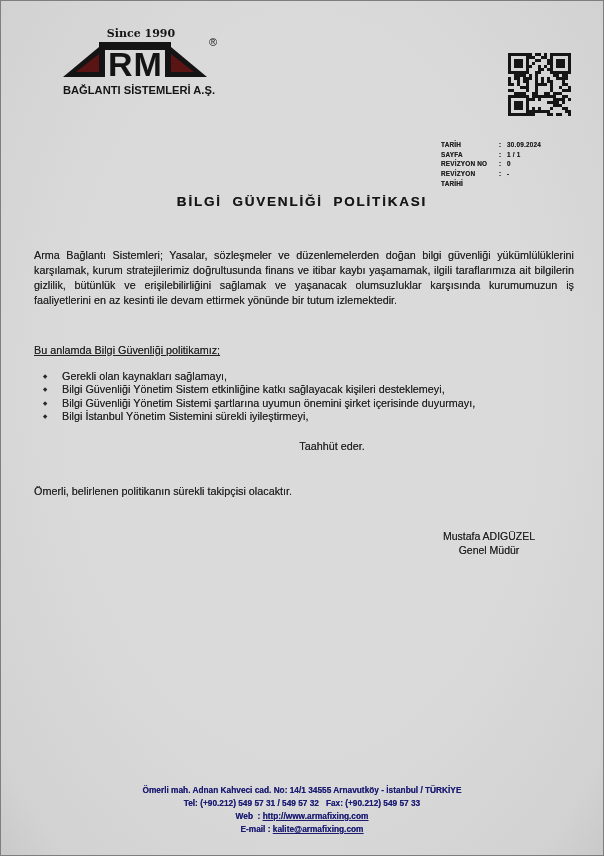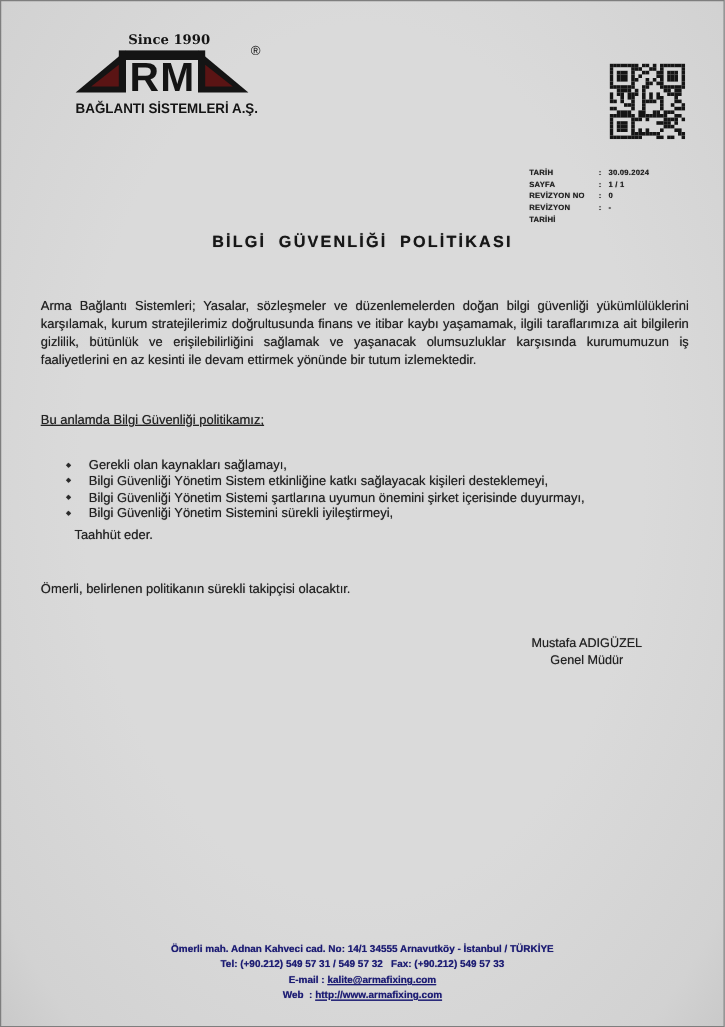--- a/index.html
+++ b/index.html
@@ -33,25 +33,25 @@
 
   
   .title{ position:absolute; top:193px; left:0; width:100%; text-align:center;
           font-size:13.5px; font-weight:bold; letter-spacing:1.8px; word-spacing:5px;
           color:#161616; }
 
   
   .body-block{ position:absolute; left:33px; width:540px; font-size:10.8px; color:#222; }
   .p1{ top:247px; text-align:justify; line-height:15px; }
   .p2{ top:343px;text-decoration:underline; }
-  .policy-list{ top:369px; margin:12px; padding:0; list-style:none; }
+  .policy-list{ top:369px; margin:0; padding:0; list-style:none; }
   .policy-list li{ display:flex; line-height:13.3px; }
   .policy-list .bullet{ width:10px; margin-left:9px; margin-right:9px; font-size:5.5px;
                         line-height:13.3px; color:#2a2a2a; }
-  .commitment{ top:439px; left:61px; }
+  .commitment{ top:439px; left:61px;text-align:center; }
   .closing{ top:484px; }
 
   
   .signature{ position:absolute; left:388px; top:528px; width:200px; text-align:center;
               font-size:10.5px; line-height:14px; color:#222; }
 
   
   .footer{ position:absolute; top:741px; left:0; width:100%; text-align:center;
            font-size:8.3px; font-weight:bold; color:#1c1c73; line-height:13px;
            text-shadow:0 0 .6px rgba(28,28,115,.75);margin-top:42px; }
@@ -362,33 +362,33 @@
     <li>
       <span class="bullet">◆</span>
       <span>Bilgi Güvenliği Yönetim Sistem etkinliğine katkı sağlayacak kişileri desteklemeyi,</span>
     </li>
     <li>
       <span class="bullet">◆</span>
       <span>Bilgi Güvenliği Yönetim Sistemi şartlarına uyumun önemini şirket içerisinde duyurmayı,</span>
     </li>
     <li>
       <span class="bullet">◆</span>
-      <span>Bilgi Güvenliği Yönetim Sistemini sürekli iyileştirmeyi,</span>
+      <span>Bilgi İstanbul Yönetim Sistemini sürekli iyileştirmeyi,</span>
     </li>
   </ul>
 
   <div class="body-block commitment scan">Taahhüt eder.</div>
 
   <div class="body-block closing scan">Ömerli, belirlenen politikanın sürekli takipçisi olacaktır.</div>
 
   <div class="signature scan">
     <div>Mustafa ADIGÜZEL</div>
     <div>Genel Müdür</div>
   </div>
 
   <div class="footer">
     <div class="line">Ömerli mah. Adnan Kahveci cad. No: 14/1 34555 Arnavutköy - İstanbul / TÜRKİYE</div>
     <div class="line">Tel: (+90.212) 549 57 31 / 549 57 32   Fax: (+90.212) 549 57 33</div>
+    <div class="line"><span class="inline">Web</span><span class="inline">&nbsp;&nbsp;</span><span class="inline">:</span><span class="inline">&nbsp;</span><a href="#">http://www.armafixing.com</a></div>
     <div class="line"><span class="inline">E-mail</span><span class="inline">&nbsp;</span><span class="inline">:</span><span class="inline">&nbsp;</span><a href="#">kalite@armafixing.com</a></div>
-    <div class="line"><span class="inline">Web</span><span class="inline">&nbsp;&nbsp;</span><span class="inline">:</span><span class="inline">&nbsp;</span><a href="#">http://www.armafixing.com</a></div>
   </div>
 
 </div>
 
 </body></html>

